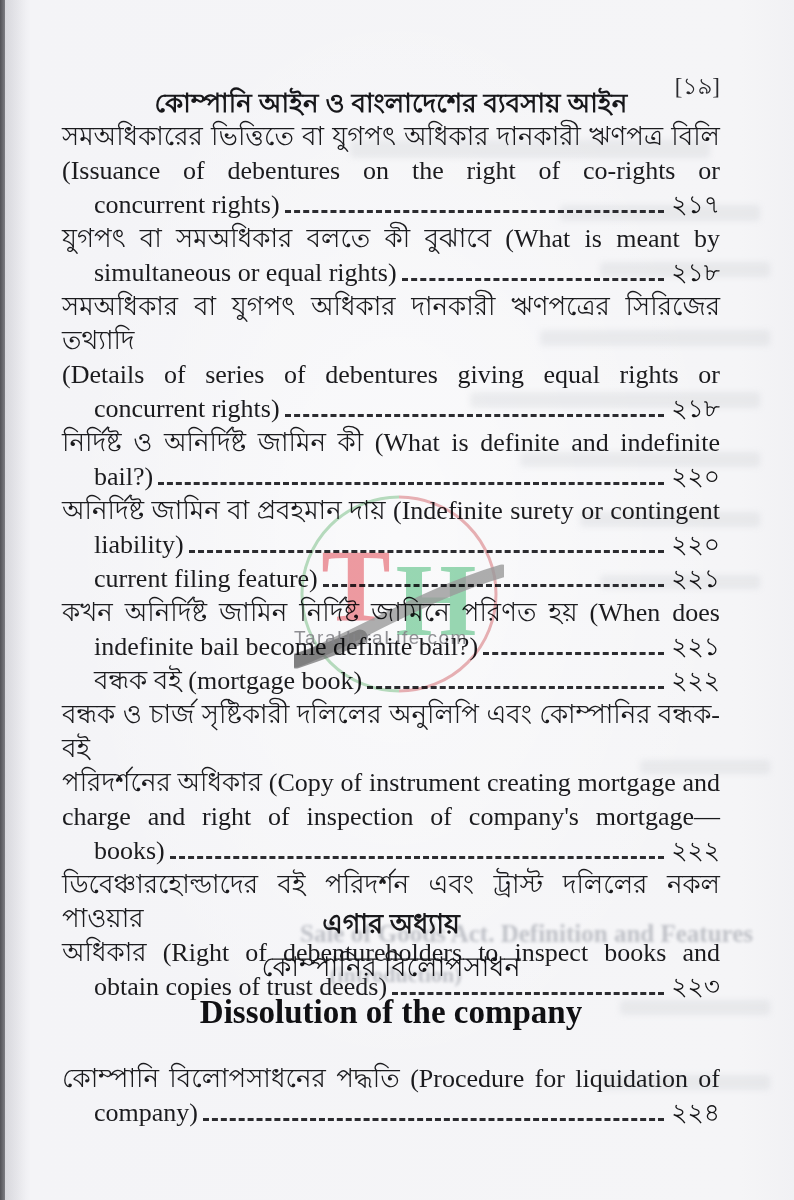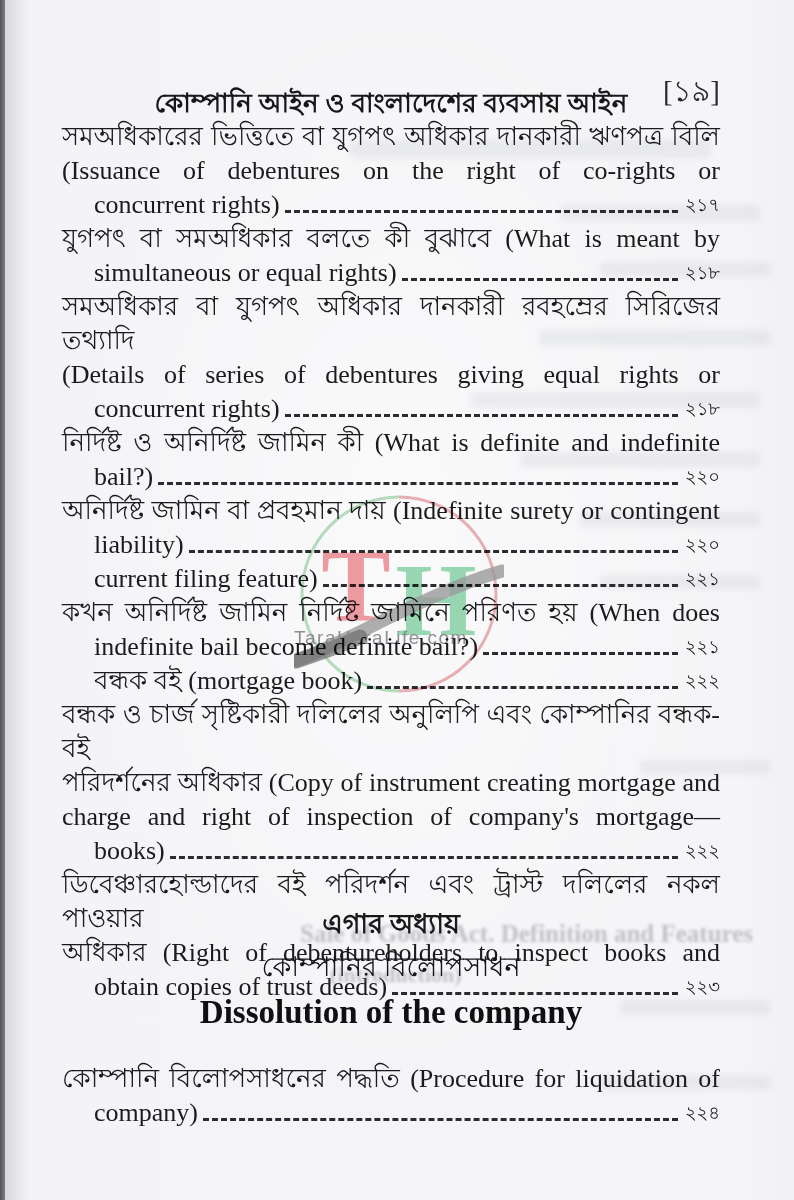--- a/index.html
+++ b/index.html
@@ -25,21 +25,21 @@
     background:linear-gradient(90deg,rgba(60,60,70,.10),rgba(60,60,70,0));
   }
 
   
   .header{position:absolute;top:66px;left:62px;right:74px;height:36px;}
   .header-title{
     text-align:center;font-weight:bold;font-size:26px;line-height:36px;
     letter-spacing:.2px;color:#17171a;margin-top:20px;
   }
   .page-marker{
-    position:absolute;right:0;top:2px;font-size:29px;color:#2a2a2e;
+    position:absolute;right:0;top:2px;font-size:23px;color:#2a2a2e;
   }
 
   
   .toc{position:absolute;top:120px;left:62px;width:658px;}
   .toc-final{position:absolute;top:1062px;left:62px;width:658px;}
   .entry{margin:0;}
   .line{
     font-size:26px;line-height:34px;white-space:nowrap;
     color:#1b1b1e;
   }
@@ -47,21 +47,21 @@
     white-space:normal;
     text-align:justify;text-align-last:justify;text-justify:inter-word;
   }
   .lastline{display:flex;align-items:flex-end;margin-left:32px;}
   .lastline .ltext{flex:0 0 auto;}
   .leader{flex:1 1 auto;position:relative;min-width:30px;}
   .leader::after{
     content:"";position:absolute;left:5px;right:5px;bottom:9px;
     border-bottom:3px dashed #2c2c30;
   }
-  .pnum{flex:0 0 auto;font-size:18px;color:#151517;padding-left:2px;}
+  .pnum{flex:0 0 auto;font-size:25px;color:#151517;padding-left:2px;}
 
   
   .chapter{position:absolute;top:904px;left:62px;width:658px;text-align:center;}
   .chapter-kicker{font-size:27px;font-weight:bold;line-height:40px;color:#19191c;}
   .chapter-title-bn{font-size:27px;font-weight:normal;line-height:46px;color:#141417;}
   .chapter-title-en{font-size:33px;font-weight:bold;line-height:44px;color:#101013;
     font-family:"Liberation Serif","DejaVu Serif",serif;}
 
   
   .watermark{position:absolute;left:294px;top:489px;width:210px;height:210px;
@@ -120,21 +120,21 @@
       </div>
       <div class="entry">
         <div class="line just">যুগপৎ বা সমঅধিকার বলতে কী বুঝাবে (What is meant by</div>
         <div class="line lastline">
           <span class="ltext">simultaneous or equal rights)</span>
           <span class="leader"></span>
           <span class="pnum">২১৮</span>
         </div>
       </div>
       <div class="entry">
-        <div class="line just">সমঅধিকার বা যুগপৎ অধিকার দানকারী রবহম্রের সিরিজের তথ্যাদি</div>
+        <div class="line just">সমঅধিকার বা যুগপৎ অধিকার দানকারী ঋণপত্রের সিরিজের তথ্যাদি</div>
         <div class="line just">(Details of series of debentures giving equal rights or</div>
         <div class="line lastline">
           <span class="ltext">concurrent rights)</span>
           <span class="leader"></span>
           <span class="pnum">২১৮</span>
         </div>
       </div>
       <div class="entry">
         <div class="line just">নির্দিষ্ট ও অনির্দিষ্ট জামিন কী (What is definite and indefinite</div>
         <div class="line lastline">

